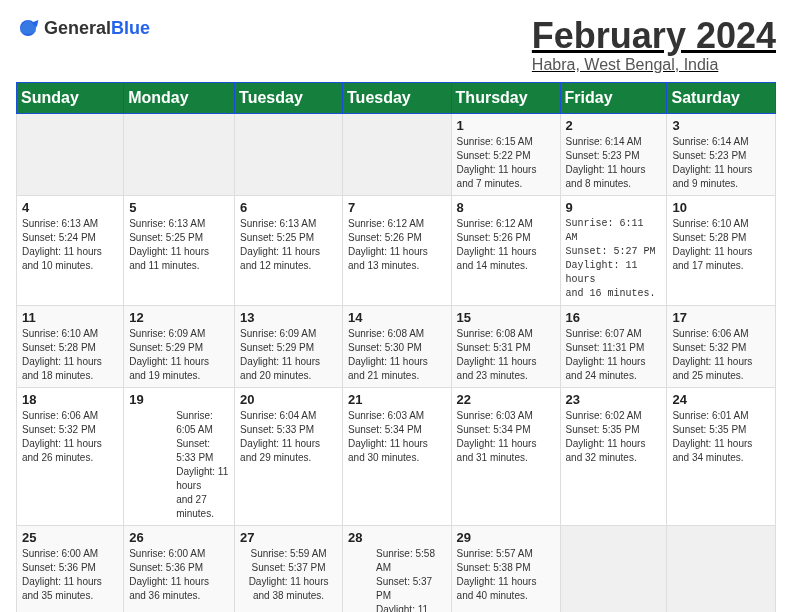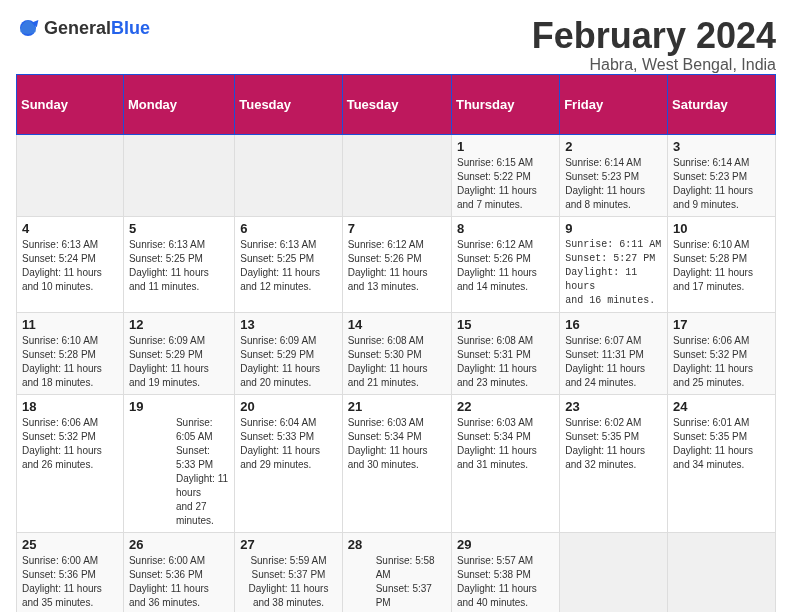--- a/index.html
+++ b/index.html
@@ -7,21 +7,21 @@
       font-family: Arial, sans-serif;
       background: #fff;
       width: 792px;
       min-height: 612px;
       padding: 16px;
     }
     .header {
       display: flex;
       justify-content: space-between;
       align-items: flex-start;
-      margin-bottom: 0;
+      margin-bottom: 8px;
     }
     .logo {
       display: flex;
       align-items: center;
       gap: 4px;
     }
     .logo-text-general {
       font-size: 18px;
       font-weight: bold;
       color: #333;
@@ -29,43 +29,43 @@
     .logo-text-blue {
       font-size: 18px;
       font-weight: bold;
       color: #2563eb;
     }
     .logo-icon {
       width: 24px;
       height: 24px;
     }
     .title-block {
-      text-align: right;
+      text-decoration: underline;
     }
     .month-title {
       font-size: 36px;
       font-weight: bold;
       color: #333;
       line-height: 1.1;
     }
     .subtitle {
       font-size: 16px;
       color: #555;
     }
     table {
       width: 100%;
       border-collapse: collapse;
       border: 1px solid #ccc;
     }
     thead tr th {
-      background-color: #be185d;
+      background-color: #15803d;
       color: #fff;
-      font-size: 13px;
-      font-weight: bold;
-      padding: 22px 4px;
+      font-size: 16px;
+      font-weight: bold;
+      padding: 6px 4px;
       text-align: left;
       border: 1px solid #1d4ed8;
     }
     tbody tr td {
       vertical-align: top;
       border: 1px solid #ddd;
       padding: 4px 5px;
       width: 113px;
       min-height: 80px;
       background: #fff;

